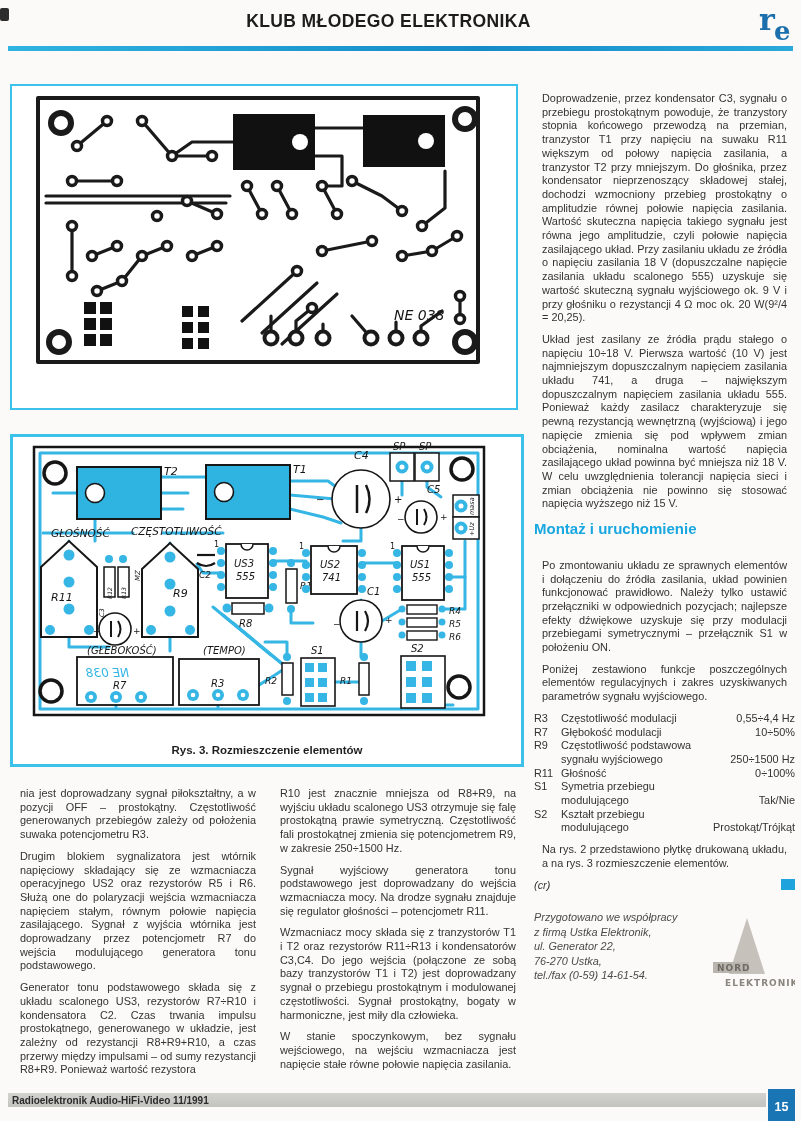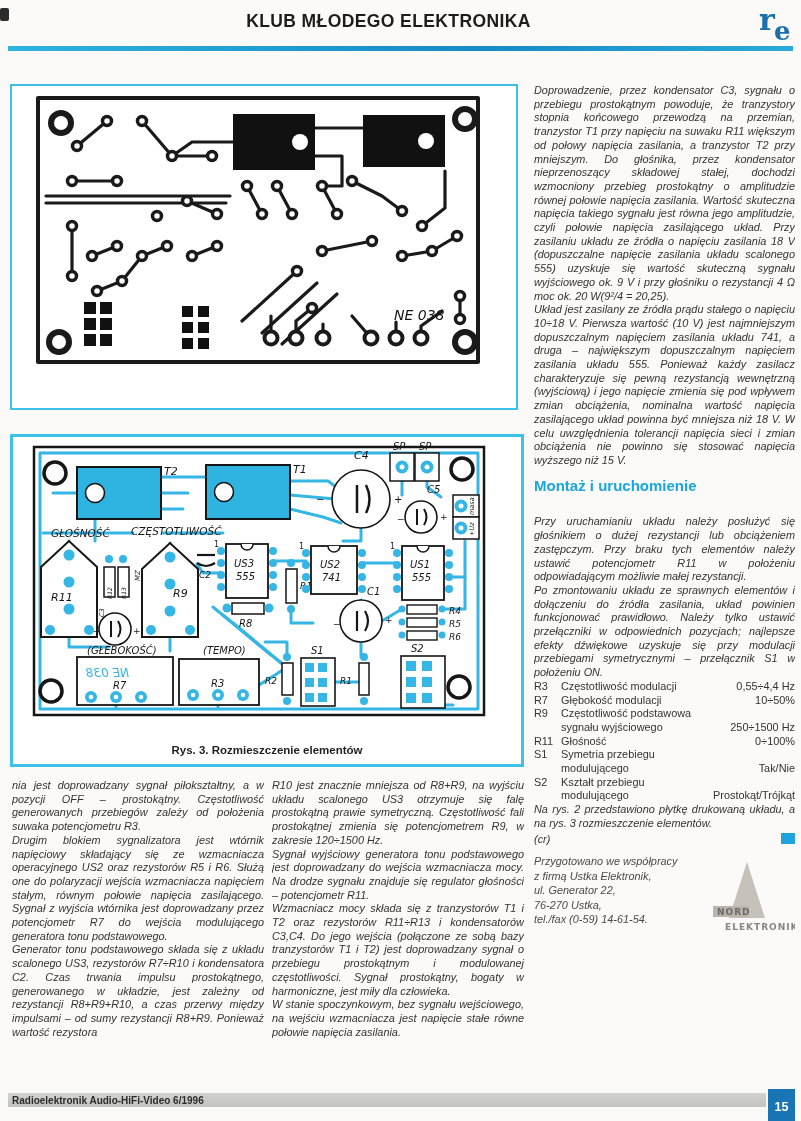--- a/index.html
+++ b/index.html
@@ -16,38 +16,38 @@
   .re-logo .e{position:absolute;left:17px;top:16px;font-size:26px;}
   .scan-mark{position:absolute;left:0;top:8px;width:9px;height:13px;background:#2c2c2c;border-radius:2px;}
   
   .figbox{position:absolute;background:#fff;border:2px solid #3cc2ea;}
   #fig2{left:10px;top:84px;width:504px;height:322px;}
   #fig3{left:10px;top:434px;width:508px;height:327px;border-width:3px;}
   .figcap{position:absolute;left:0;right:0;bottom:8px;text-align:center;
           font-size:11.5px;font-weight:bold;color:#1f1f1f;}
   
   .col{position:absolute;font-size:10.9px;line-height:13.7px;text-align:justify;overflow:hidden;color:#333;}
-  .col p{margin:0;font-style:italic;}
+  .col p{margin:8px;}
   #col-left{left:12px;top:779px;width:252px;height:300px;}
   #col-middle{left:272px;top:779px;width:252px;height:300px;}
   #col-right{left:534px;top:84px;width:261px;height:1000px;}
   .blue-head{font-size:15px;font-weight:bold;color:#18a7e0;margin:11px 0 23px 0;
              font-family:"Liberation Sans",sans-serif;}
   
   .ctl-row{display:flex;}
   .ctl-id{width:27px;flex:none;}
   .ctl-name{flex:1;text-align:left;}
   .ctl-val{text-align:right;white-space:nowrap;flex:none;}
   .ctl-row2{display:flex;padding-left:27px;}
   .ctl-name2{flex:1;text-align:left;}
   
   .sig-row{display:flex;align-items:flex-start;margin-top:2px;}
   .sig{font-style:italic;flex:1;}
   .blue-sq{width:14px;height:11px;background:#1fa3dc;flex:none;}
-  .credit-row{display:flex;margin-top:8px;justify-content:flex-end;}
+  .credit-row{display:flex;margin-top:18px;justify-content:flex-end;}
   .credit{font-style:italic;line-height:14.5px;flex:1;color:#4a4a4a;}
   .nord-logo{flex:none;width:100px;height:86px;margin-top:6px;}
   
   .footer-bar{position:absolute;left:8px;top:1093px;width:758px;height:14px;
               background:linear-gradient(180deg,#d2d2cf,#c3c3c0);display:flex;align-items:center;}
   .footer-text{font-size:10px;font-weight:bold;color:#2b2b2b;padding-left:4px;}
   .page-num{position:absolute;left:768px;top:1089px;width:27px;height:36px;background:#1a75b4;
             color:#fff;font-weight:bold;font-size:12.5px;display:flex;align-items:center;justify-content:center;}
   
   svg text{font-family:"DejaVu Sans",sans-serif;}
@@ -484,35 +484,35 @@
     </svg>
     <div class="figcap">Rys. 3. Rozmieszczenie elementów</div>
   </div>
 
   <div class="col" id="col-left">
       <p>nia jest doprowadzany sygnał piłokształtny, a w pozycji OFF – prostokątny. Częstotliwość generowanych przebiegów zależy od położenia suwaka potencjometru R3.</p>
       <p>Drugim blokiem sygnalizatora jest wtórnik napięciowy składający się ze wzmacniacza operacyjnego US2 oraz rezystorów R5 i R6. Służą one do polaryzacji wejścia wzmacniacza napięciem stałym, równym połowie napięcia zasilającego. Sygnał z wyjścia wtórnika jest doprowadzany przez potencjometr R7 do wejścia modulującego generatora tonu podstawowego.</p>
       <p>Generator tonu podstawowego składa się z układu scalonego US3, rezystorów R7÷R10 i kondensatora C2. Czas trwania impulsu prostokątnego, generowanego w układzie, jest zależny od rezystancji R8+R9+R10, a czas przerwy między impulsami – od sumy rezystancji R8+R9. Ponieważ wartość rezystora</p>
     </div>
   <div class="col" id="col-middle">
-      <p>R10 jest znacznie mniejsza od R8+R9, na wyjściu układu scalonego US3 otrzymuje się falę prostokątną prawie symetryczną. Częstotliwość fali prostokątnej zmienia się potencjometrem R9, w zakresie 120÷1500 Hz.</p>
+      <p>R10 jest znacznie mniejsza od R8+R9, na wyjściu układu scalonego US3 otrzymuje się falę prostokątną prawie symetryczną. Częstotliwość fali prostokątnej zmienia się potencjometrem R9, w zakresie 250÷1500 Hz.</p>
       <p>Sygnał wyjściowy generatora tonu podstawowego jest doprowadzany do wejścia wzmacniacza mocy. Na drodze sygnału znajduje się regulator głośności – potencjometr R11.</p>
       <p>Wzmacniacz mocy składa się z tranzystorów T1 i T2 oraz rezystorów R11÷R13 i kondensatorów C3,C4. Do jego wejścia (połączone ze sobą bazy tranzystorów T1 i T2) jest doprowadzany sygnał o przebiegu prostokątnym i modulowanej częstotliwości. Sygnał prostokątny, bogaty w harmoniczne, jest miły dla człowieka.</p>
       <p>W stanie spoczynkowym, bez sygnału wejściowego, na wejściu wzmacniacza jest napięcie stałe równe połowie napięcia zasilania.</p>
     </div>
 
   <div class="col" id="col-right">
     <div id="rc-top">
         <p>Doprowadzenie, przez kondensator C3, sygnału o przebiegu prostokątnym powoduje, że tranzystory stopnia końcowego przewodzą na przemian, tranzystor T1 przy napięciu na suwaku R11 większym od połowy napięcia zasilania, a tranzystor T2 przy mniejszym. Do głośnika, przez kondensator nieprzenoszący składowej stałej, dochodzi wzmocniony przebieg prostokątny o amplitudzie równej połowie napięcia zasilania. Wartość skuteczna napięcia takiego sygnału jest równa jego amplitudzie, czyli połowie napięcia zasilającego układ. Przy zasilaniu układu ze źródła o napięciu zasilania 18 V (dopuszczalne napięcie zasilania układu scalonego 555) uzyskuje się wartość skuteczną sygnału wyjściowego ok. 9 V i przy głośniku o rezystancji 4 Ω moc ok. 20 W(9²/4 = 20,25).</p>
         <p>Układ jest zasilany ze źródła prądu stałego o napięciu 10÷18 V. Pierwsza wartość (10 V) jest najmniejszym dopuszczalnym napięciem zasilania układu 741, a druga – największym dopuszczalnym napięciem zasilania układu 555. Ponieważ każdy zasilacz charakteryzuje się pewną rezystancją wewnętrzną (wyjściową) i jego napięcie zmienia się pod wpływem zmian obciążenia, nominalna wartość napięcia zasilającego układ powinna być mniejsza niż 18 V. W celu uwzględnienia tolerancji napięcia sieci i zmian obciążenia nie powinno się stosować napięcia wyższego niż 15 V.</p>
       </div>
     <div class="blue-head">Montaż i uruchomienie</div>
     <div id="rc-mid">
-        <p>Przy uruchamianiu układu należy posłużyć się głośnikiem o dużej rezystancji lub obciążeniem zastępczym. Przy braku tych elementów należy ustawić potencjometr R11 w położeniu odpowiadającym możliwie małej rezystancji.</p>
         <p>Po zmontowaniu układu ze sprawnych elementów i dołączeniu do źródła zasilania, układ powinien funkcjonować prawidłowo. Należy tylko ustawić przełączniki w odpowiednich pozycjach; najlepsze efekty dźwiękowe uzyskuje się przy modulacji przebiegami symetrycznymi – przełącznik S1 w położeniu ON.</p>
+        <p>Poniżej zestawiono funkcje poszczególnych elementów regulacyjnych i zakres uzyskiwanych parametrów sygnału wyjściowego.</p>
       </div>
     <div id="controls">
         <div class="ctl-row">
           <span class="ctl-id">R3</span>
           <span class="ctl-name">Częstotliwość modulacji</span>
           <span class="ctl-val">0,55÷4,4 Hz</span>
         </div>
         <div class="ctl-row">
           <span class="ctl-id">R7</span>
           <span class="ctl-name">Głębokość modulacji</span>
@@ -564,17 +564,17 @@
       <svg class="nord-logo" viewBox="0 0 100 86">
         <polygon points="52,2 70,58 34,58" fill="#c6c2bb"></polygon>
         <rect x="18" y="46" width="36" height="11" fill="#b9b5ae"></rect>
         <text x="22" y="55" font-size="9" font-weight="bold" fill="#6e6a64" letter-spacing="1">NORD</text>
         <text x="30" y="70" font-size="9" font-weight="bold" fill="#8a867f" letter-spacing="1">ELEKTRONIK</text>
       </svg>
     </div>
   </div>
 
   <div class="footer-bar">
-    <span class="footer-text">Radioelektronik Audio-HiFi-Video  6/1996</span>
+    <span class="footer-text">Radioelektronik Audio-HiFi-Video  11/1991</span>
   </div>
   <div class="page-num">15</div>
 
 </div>
 
 </body></html>

